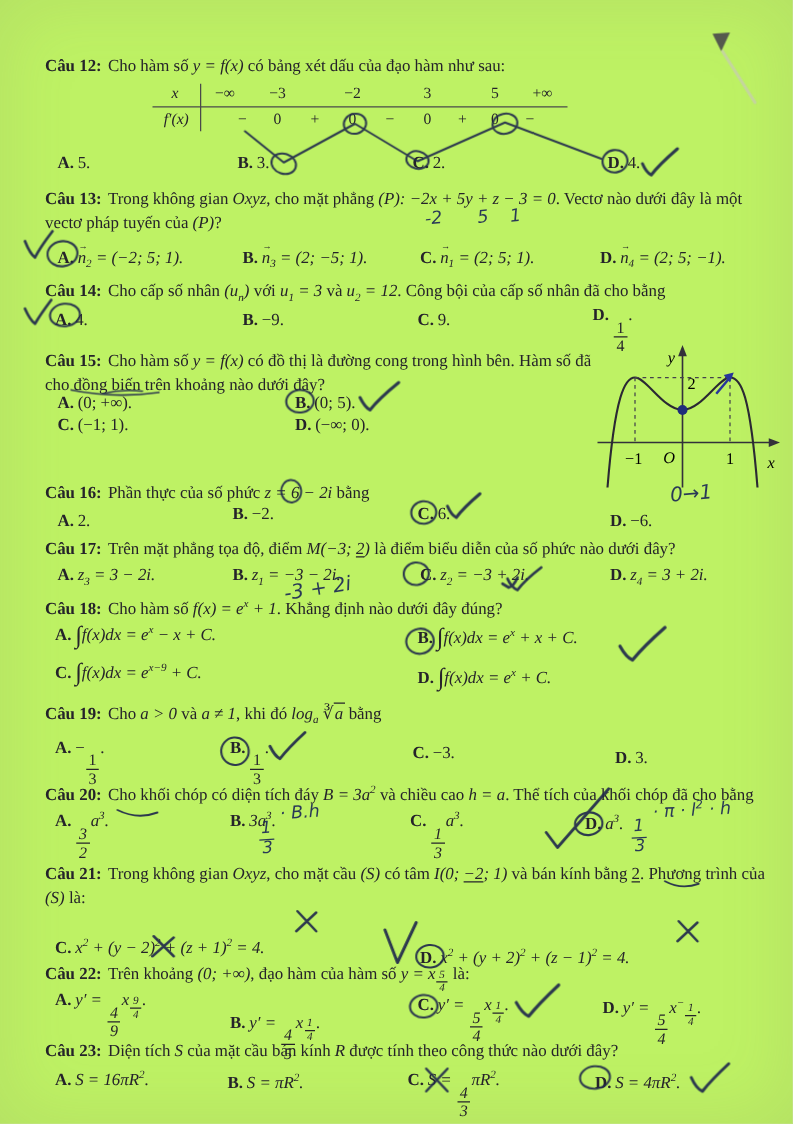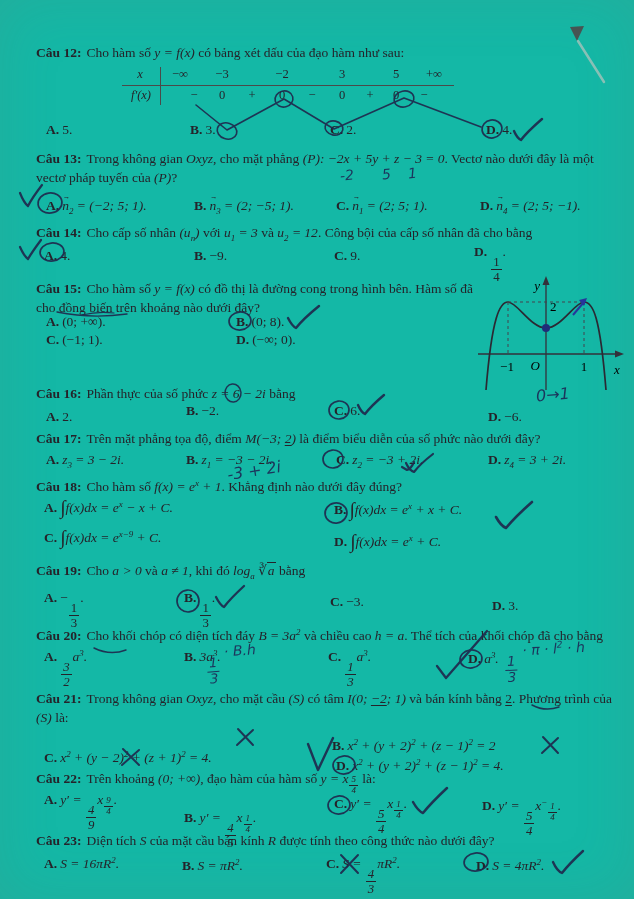--- a/index.html
+++ b/index.html
@@ -1,18 +1,18 @@
 <!DOCTYPE html>
 <html><head>
 <meta charset="utf-8">
 <style>
   html,body{margin:0;padding:0}
   body{width:634px;height:899px;background:#e8e6e0;overflow:hidden;
        font-family:"Liberation Serif","DejaVu Serif",serif;color:#25232a}
-  .sheet{position:absolute;inset:0;background:#14b8a6;
+  .sheet{position:absolute;inset:0;background:#bef264;
          box-shadow:inset 0 0 60px rgba(120,115,100,.15)}
   .q{position:absolute;left:36px;width:578px;font-size:13.5px;line-height:1.4}
   .ql{font-weight:bold;margin-right:5px}
   .qt i,i{font-style:italic}
   u{text-decoration:underline;text-underline-offset:2px}
   .opt{position:absolute;white-space:nowrap;font-size:13.5px;line-height:1.25}
   .opt b{font-weight:bold;margin-right:3px}
   .qt2{position:absolute;left:-8px;top:62px;white-space:nowrap}
   
   .sgn{position:absolute;left:86px;top:22px;width:332px;height:42px;font-size:12.5px}
@@ -88,21 +88,21 @@
     <span class="opt" style="left:298px;top:24px"><b>C.</b><span>9.</span></span>
     <span class="opt" style="left:438px;top:20px"><b>D.</b><span><span class="fr">
             <span class="fn">1</span>
             <span class="fd">4</span>
           </span>.</span></span>
   </div>
 
   <div class="q" style="top:280px;width:440px">
     <b class="ql">Câu 15:</b><span class="qt">Cho hàm số <i>y = f(x)</i> có đồ thị là đường cong trong hình bên. Hàm số đã cho đồng biến trên khoảng nào dưới đây?</span>
     <span class="opt" style="left:10px;top:34px"><b>A.</b><span>(0; +∞).</span></span>
-    <span class="opt" style="left:200px;top:34px"><b>B.</b><span>(0; 8).</span></span>
+    <span class="opt" style="left:200px;top:34px"><b>B.</b><span>(0; 5).</span></span>
     <span class="opt" style="left:10px;top:52px"><b>C.</b><span>(−1; 1).</span></span>
     <span class="opt" style="left:200px;top:52px"><b>D.</b><span>(−∞; 0).</span></span>
   </div>
 
   <svg class="fig" width="152" height="122" viewBox="0 0 152 122">
     <line x1="4" y1="80" x2="144" y2="80" stroke="#33313a" stroke-width="1.3"></line>
     <polygon points="150,80 141,76.5 141,83.5" fill="#33313a"></polygon>
     <line x1="72" y1="116" x2="72" y2="8" stroke="#33313a" stroke-width="1.3"></line>
     <polygon points="72,2 68.5,11 75.5,11" fill="#33313a"></polygon>
     <path d="M12,116 C18,42 26,28 34,28 C43,28 57,54 72,54 C87,54 101,28 110,28 C119,28 126,42 132,116" fill="none" stroke="#2b2933" stroke-width="1.7"></path>
@@ -167,21 +167,20 @@
     <span class="opt" style="left:148px;top:22px"><b>B.</b><span><i>3a<sup>3</sup>.</i></span></span>
     <span class="opt" style="left:292px;top:22px"><b>C.</b><span><i><span class="fr">
               <span class="fn">1</span>
               <span class="fd">3</span>
             </span>a<sup>3</sup>.</i></span></span>
     <span class="opt" style="left:432px;top:24px"><b>D.</b><span><i>a<sup>3</sup>.</i></span></span>
   </div>
 
   <div class="q" style="top:690px">
     <b class="ql">Câu 21:</b><span class="qt">Trong không gian <i>Oxyz</i>, cho mặt cầu <i>(S)</i> có tâm <i>I(0; <u>−2</u>; 1)</i> và bán kính bằng <u>2</u>. Phương trình của <i>(S)</i> là:</span>
-    <span class="opt" style="left:296px;top:48px"><b>B.</b><span><i>x<sup>2</sup> + (y + 2)<sup>2</sup> + (z − 1)<sup>2</sup> = 2</i></span></span>
     <span class="opt" style="left:8px;top:60px"><b>C.</b><span><i>x<sup>2</sup> + (y − 2)<sup>2</sup> + (z + 1)<sup>2</sup> = 4.</i></span></span>
     <span class="opt" style="left:300px;top:68px"><b>D.</b><span><i>x<sup>2</sup> + (y + 2)<sup>2</sup> + (z − 1)<sup>2</sup> = 4.</i></span></span>
   </div>
 
   <div class="q" style="top:770px">
     <b class="ql">Câu 22:</b><span class="qt">Trên khoảng <i>(0; +∞)</i>, đạo hàm của hàm số <i>y = x<sup><span class="fr">
               <span class="fn">5</span>
               <span class="fd">4</span>
             </span></sup></i> là:</span>
     <span class="opt" style="left:8px;top:22px"><b>A.</b><span><i>y′ = <span class="fr">

